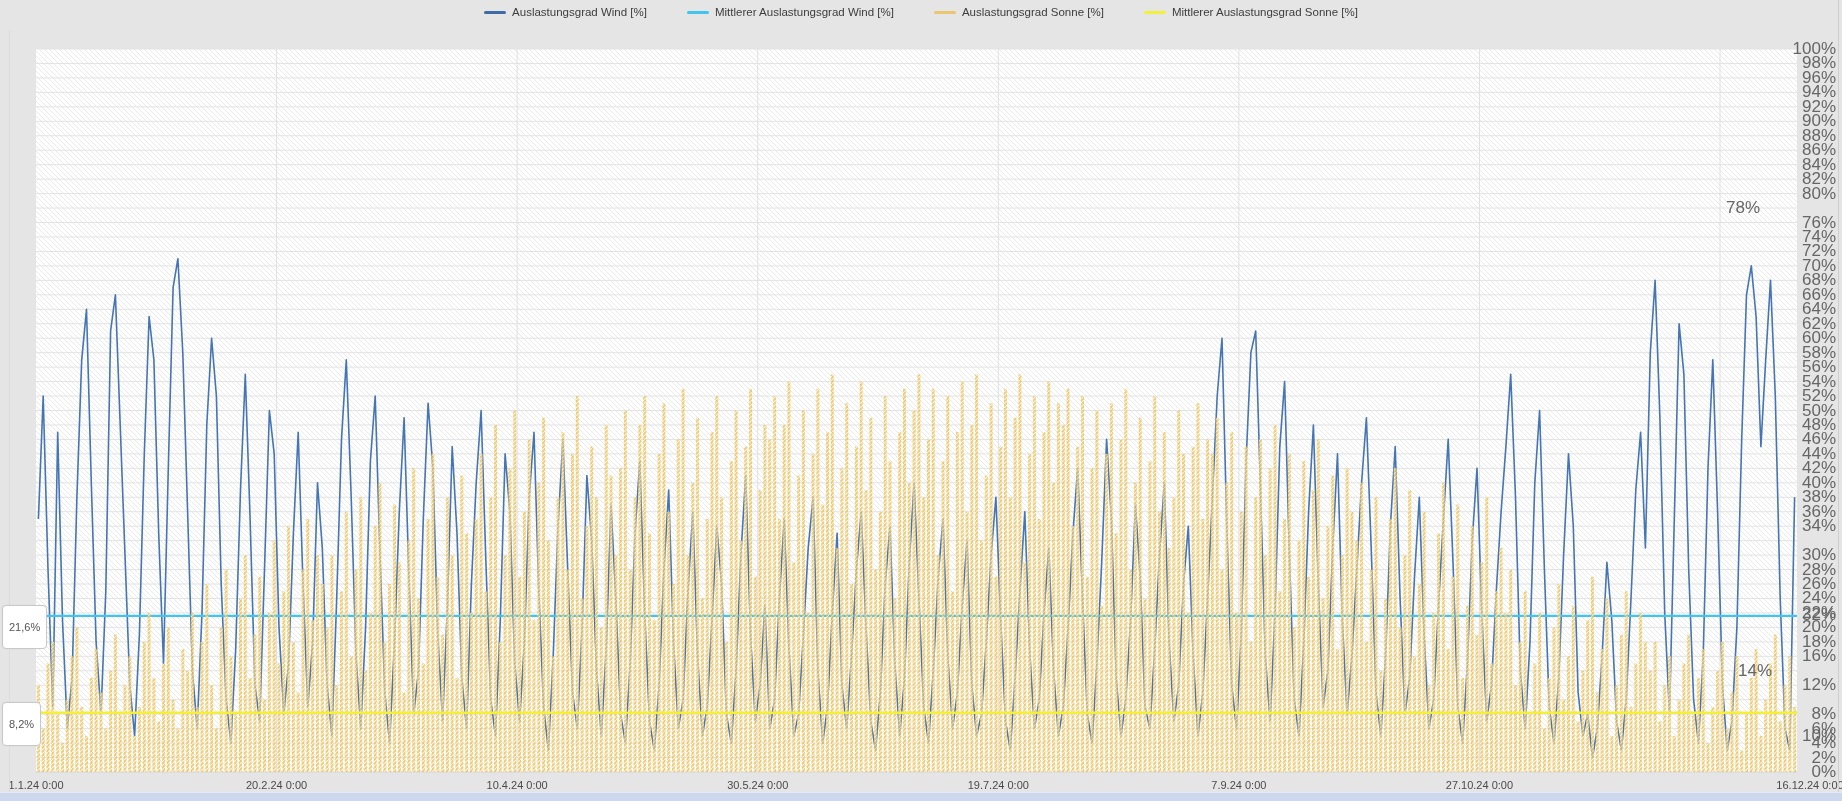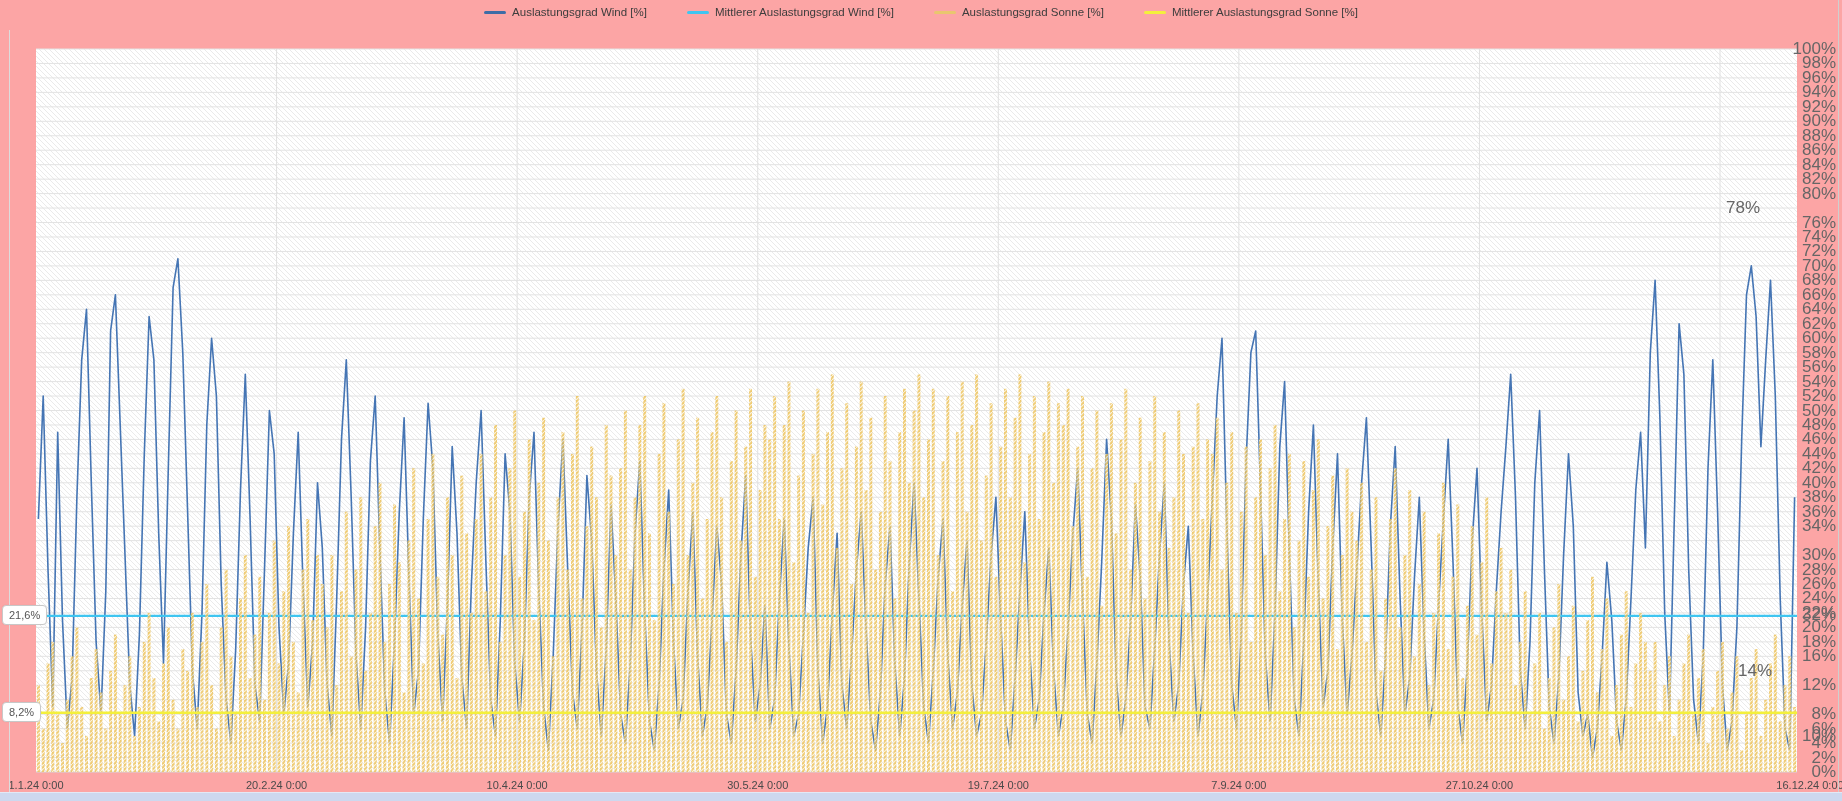--- a/index.html
+++ b/index.html
@@ -1,29 +1,29 @@
 <!DOCTYPE html>
 <html><head>
 <meta charset="utf-8">
 <style>
   html,body{margin:0;padding:0;background:#fff;font-family:"Liberation Sans",sans-serif;}
-  #stage{position:relative;width:1842px;height:801px;overflow:hidden;background:#fca5a5;}
+  #stage{position:relative;width:1842px;height:801px;overflow:hidden;background:#e5e5e5;}
   
   #legend{position:absolute;left:0;top:6px;width:100%;display:flex;justify-content:center;
           align-items:center;column-gap:40px;font-size:11.5px;color:#3d3d3d;}
   .legend-item{display:flex;align-items:center;cursor:pointer;white-space:nowrap;}
   .legend-swatch{display:inline-block;width:22px;height:3px;border-radius:2px;margin-right:6px;}
   
   #plot-svg{position:absolute;left:0;top:0;}
   
   .y-axis-label{position:absolute;width:46px;text-align:right;font-size:17px;color:#666;line-height:12px;}
   .x-axis-label{position:absolute;font-size:11px;color:#4a4a4a;white-space:nowrap;transform:translateX(-50%);}
   
   .mean-callout{position:absolute;left:2px;background:#fff;border:1px solid #c8c8c8;border-radius:4px;
-                padding:3px 6px;font-size:11px;color:#555;z-index:5;box-shadow:0 0 2px rgba(0,0,0,.05);}
+                padding:15px 6px;font-size:11px;color:#555;z-index:5;box-shadow:0 0 2px rgba(0,0,0,.05);}
   
   #left-border{position:absolute;left:9px;top:30px;width:1px;height:762px;background:#dcdcdc;}
   #right-border{position:absolute;left:1838px;top:0;width:1px;height:801px;background:#cfcfcf;}
   #h-scrollbar{position:absolute;left:0;top:792px;width:1842px;height:9px;background:#cdd8ef;border-top:1px solid #e3e9f6;}
 </style>
 </head>
 <body>
 
 <div id="stage">
 

